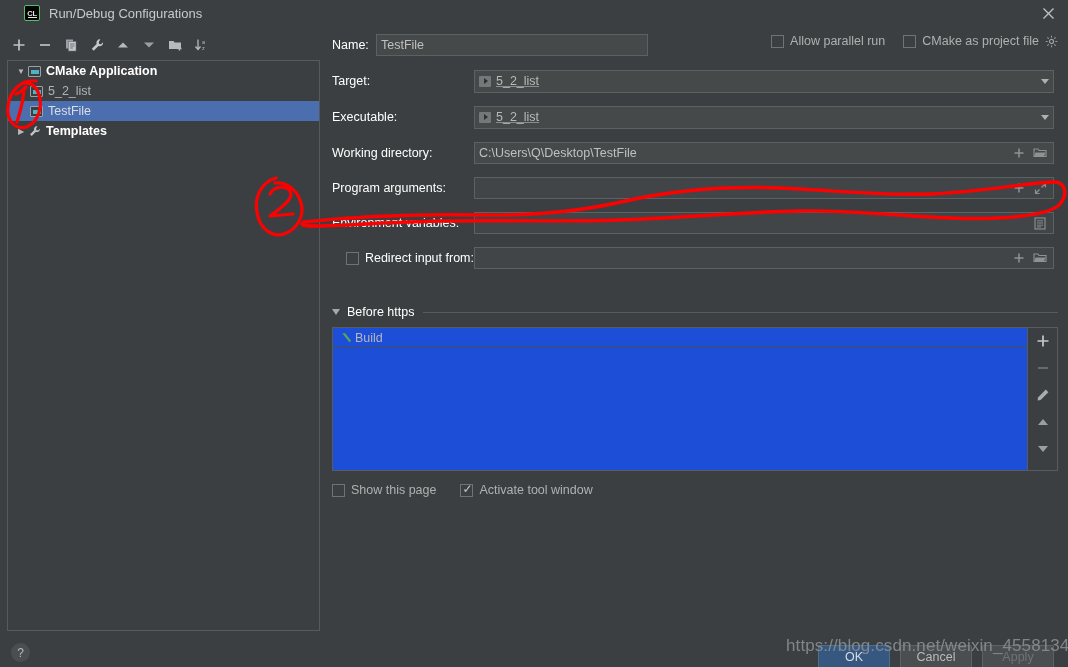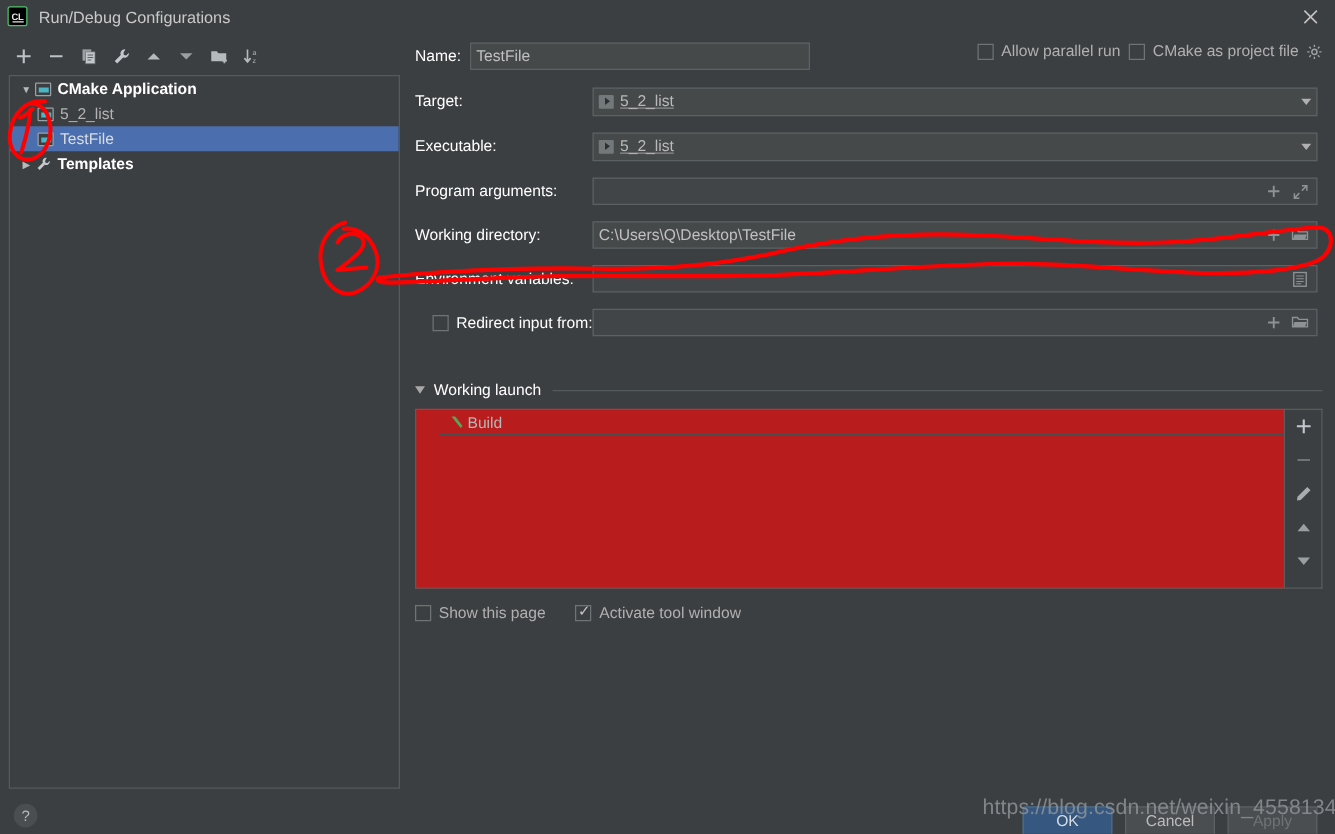--- a/index.html
+++ b/index.html
@@ -10,21 +10,21 @@
     overflow: hidden;
   }
   body { position: relative; color: #bbbbbb; font-size: 12.5px; }
 
   
   .titlebar {
     position: absolute; left: 0; top: 0; width: 1068px; height: 26px;
     display: flex; align-items: center;
   }
   .app-icon {
-    width: 16px; height: 16px; margin-left: 6px; margin-right: 9px;
+    width: 16px; height: 16px; margin-left: 24px; margin-right: 9px;
     border: 1.6px solid #4ec36a; background: #000000; border-radius: 2px;
     display: flex; align-items: center; justify-content: center;
     font-size: 7.5px; font-weight: bold; color: #e6e6e6; letter-spacing: -.3px;
     position: relative;
   }
   .app-icon::after{
     content:""; position:absolute; bottom:2px; left:2.5px; right:2.5px;
     height:1.2px; background:#e6e6e6;
   }
   .title-text { font-size: 13px; color: #c9c9c9; }
@@ -113,32 +113,32 @@
     border-right:4px solid transparent; border-top:5px solid #b0b0b0; }
 
   .cbox {
     width: 13px; height: 13px; border: 1px solid #6e7375; background: #3c3f41;
     margin-right: 6px; flex:none; position: relative; cursor: pointer;
   }
   .cbox.checked::after{
     content:"✓"; position:absolute; left:1px; top:-3px; font-size:12px; color:#c6c6c6;
   }
 
-  .topchecks { position:absolute; right:0; top:0; display:flex; align-items:center; gap:7px;text-align:right; }
+  .topchecks { position:absolute; right:0; top:0; display:flex; align-items:center; gap:18px;text-align:right; }
   .chk-wrap { display:flex; align-items:center; cursor:pointer; }
   .chk-wrap span { font-size:12.5px; color:#b0b0b0; }
 
   
   .bl-header { display:flex; align-items:center; margin-top:12px; }
   .bl-header .tri { width:0;height:0;border-left:4.5px solid transparent;
     border-right:4.5px solid transparent;border-top:6px solid #a8a8a8; margin-right:7px; }
   .bl-header .line { flex:1; height:1px; background:#555a5c; margin-left:9px; }
 
   .bl-box { display:flex; margin-top:8px; height: 144px; }
-  .bl-list { flex:1; border:1px solid #585c5e; background:#b91c1c;padding-left:19px; }
+  .bl-list { flex:1; border:1px solid #585c5e; background:#1d4ed8; }
   .bl-row { height:20px; display:flex; align-items:center; padding-left:4px;
     border-bottom:1px solid #4a4e50; }
   .bl-side { width:30px; border:1px solid #585c5e; border-left:none;
     display:flex; flex-direction:column; align-items:center; padding-top:4px; gap:10px;}
   .sbtn { width:20px; height:17px; display:flex; align-items:center; justify-content:center;
     cursor:pointer; color:#a8adb0; }
   .sbtn.dim { color:#6e7375; }
 
   .bottom-checks { display:flex; align-items:center; gap:24px; margin-top:12px; }
 
@@ -289,52 +289,52 @@
   <div class="row">
     <span class="lbl" style="width:142px">Executable:</span>
     <div class="combo" style="width:580px">
       <span class="run-ico"></span>
       <span class="combo-val">5_2_list</span>
       <span class="caret"></span>
     </div>
   </div>
 
   <div class="row" style="margin-bottom:13px">
+    <span class="lbl" style="width:142px">Working directory:</span>
+    <div class="field" style="width:580px">
+      <span>C:\Users\Q\Desktop\TestFile</span>
+      <span class="field-icons">
+        <span class="ficon">
+          <svg width="12" height="12" viewBox="0 0 12 12">
+              <path d="M6 1.5V10.5M1.5 6H10.5" stroke="#8d9295" stroke-width="1.5"></path>
+            </svg>
+        </span>
+        <span class="ficon">
+          <svg width="14" height="12" viewBox="0 0 14 12">
+            <path d="M1 2h4l1 1.5h7v6H1z" fill="none" stroke="#8d9295" stroke-width="1.1"></path>
+            <path d="M2.5 5.5h10l-1.5 4H1.2z" fill="#8d9295"></path>
+          </svg>
+        </span>
+      </span>
+    </div>
+  </div>
+
+  <div class="row" style="margin-bottom:13px">
     <span class="lbl" style="width:142px">Program arguments:</span>
     <div class="field empty" style="width:580px">
       <span></span>
       <span class="field-icons">
         <span class="ficon">
           <svg width="12" height="12" viewBox="0 0 12 12">
               <path d="M6 1.5V10.5M1.5 6H10.5" stroke="#8d9295" stroke-width="1.5"></path>
             </svg>
         </span>
         <span class="ficon">
           <svg width="13" height="13" viewBox="0 0 13 13">
             <path d="M7.5 1.5h4v4M11.5 1.5L7.5 5.5M5.5 11.5h-4v-4M1.5 11.5L5.5 7.5" stroke="#8d9295" stroke-width="1.2" fill="none"></path>
-          </svg>
-        </span>
-      </span>
-    </div>
-  </div>
-
-  <div class="row" style="margin-bottom:13px">
-    <span class="lbl" style="width:142px">Working directory:</span>
-    <div class="field" style="width:580px">
-      <span>C:\Users\Q\Desktop\TestFile</span>
-      <span class="field-icons">
-        <span class="ficon">
-          <svg width="12" height="12" viewBox="0 0 12 12">
-              <path d="M6 1.5V10.5M1.5 6H10.5" stroke="#8d9295" stroke-width="1.5"></path>
-            </svg>
-        </span>
-        <span class="ficon">
-          <svg width="14" height="12" viewBox="0 0 14 12">
-            <path d="M1 2h4l1 1.5h7v6H1z" fill="none" stroke="#8d9295" stroke-width="1.1"></path>
-            <path d="M2.5 5.5h10l-1.5 4H1.2z" fill="#8d9295"></path>
           </svg>
         </span>
       </span>
     </div>
   </div>
 
   <div class="row" style="margin-bottom:13px">
     <span class="lbl" style="width:142px">Environment variables:</span>
     <div class="field empty" style="width:580px">
       <span></span>
@@ -367,21 +367,21 @@
             <path d="M1 2h4l1 1.5h7v6H1z" fill="none" stroke="#8d9295" stroke-width="1.1"></path>
             <path d="M2.5 5.5h10l-1.5 4H1.2z" fill="#8d9295"></path>
           </svg>
         </span>
       </span>
     </div>
   </div>
 
   <div class="bl-header" style="margin-top:36px">
     <span class="tri"></span>
-    <span class="lbl">Working launch</span>
+    <span class="lbl">Before https</span>
     <span class="line"></span>
   </div>
 
   <div class="bl-box">
     <div class="bl-list">
       <div class="bl-row">
         <span style="width:18px;display:flex;align-items:center;justify-content:center">
           <svg width="13" height="13" viewBox="0 0 13 13">
             <path d="M2.2 2.2 L5.2 2.2 L11 9.8 L9.5 11.3 Z" fill="#5aa55a"></path>
           </svg>

